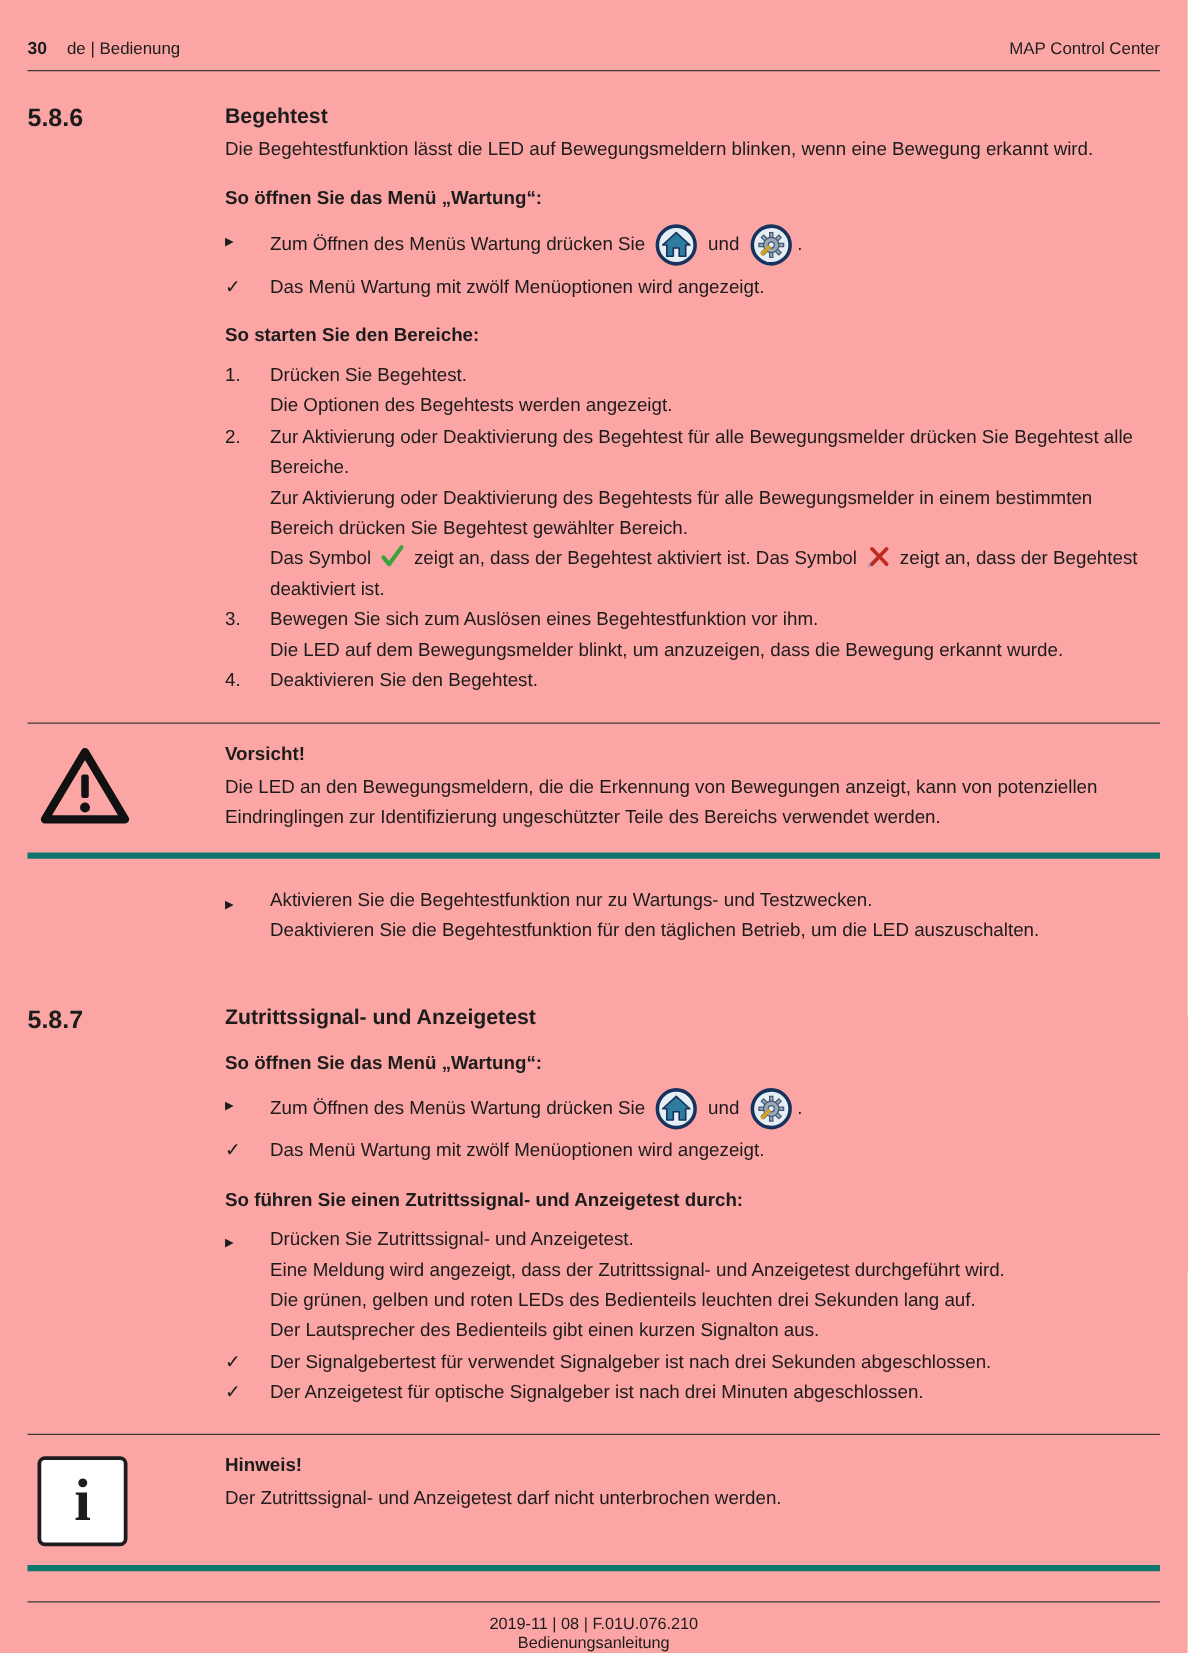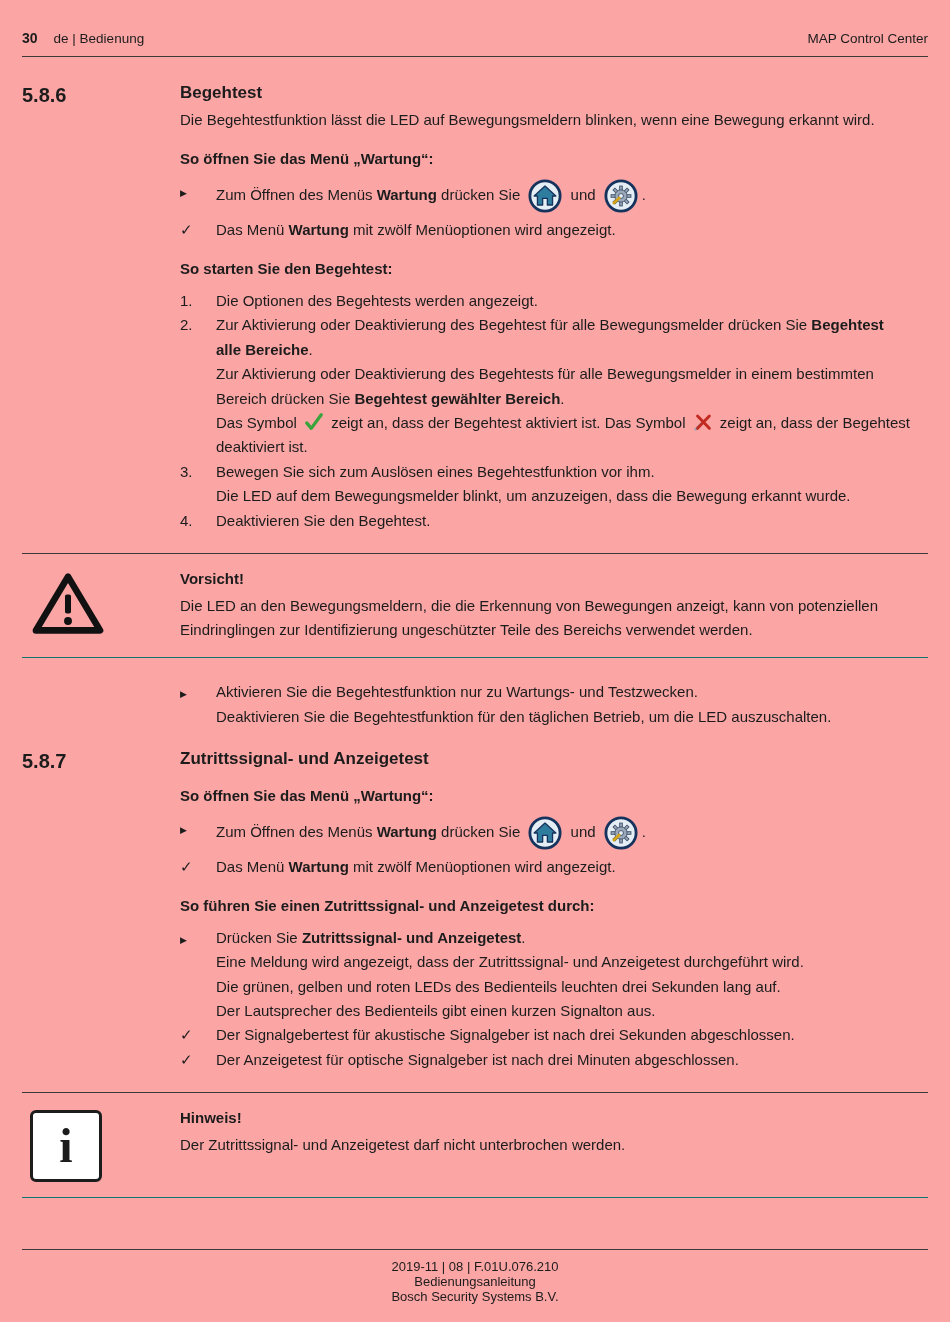--- a/index.html
+++ b/index.html
@@ -35,47 +35,47 @@
   }
   
   main { flex: 1 1 auto; padding-top: 26px; }
   .row { display: flex; }
   .lcol { flex: 0 0 158px; width: 158px; }
   .ccol { flex: 1 1 auto; padding-right: 18px; min-width: 0; }
   .secnum { font-size: 20px; font-weight: bold; padding-top: 1px; }
   .sec-title { font-size: 17px; font-weight: bold; margin-bottom: 5px; }
   p, .li, .subhead { font-size: 15px; line-height: 1.63; }
   .subhead { font-weight: bold; margin-top: 15px; margin-bottom: 7px; }
-  b { font-weight: bold; }
+  b { font-weight: normal; }
   
   .li { display: flex; }
   .li .mk { flex: 0 0 36px; }
   .mk-tri { font-size: 9px; padding-top: 7px; color: #1c1c1c; }
   .mk-num, .mk-chk { font-size: 15px; }
   .li-body { flex: 1 1 auto; min-width: 0; }
   .icon-line { margin: 3px 0 5px 0; }
   .icon-line .big-icon svg { vertical-align: middle; margin: 0 4px; }
   .small-icon svg { vertical-align: -4px; margin: 0 3px; }
   
   .admon {
     display: flex;
     border-top: 1px solid #3a3a3a;
-    border-bottom: 1px solid #0f766e;
+    border-bottom: 5px solid #0f766e;
     padding: 13px 0 15px 0;
     margin-top: 20px;
   }
   .admon .icol {
     flex: 0 0 158px;
     padding-left: 8px;
     padding-top: 4px;
   }
   .admon .abody { flex: 1 1 auto; padding-right: 18px; }
   .admon-title { font-weight: bold; margin-bottom: 2px; }
   .after-admon { margin-top: 22px; }
-  .sec-gap { margin-top: 20px; }
+  .sec-gap { margin-top: 46px; }
   .info-box-icon {
     width: 72px;
     height: 72px;
     border: 3px solid #1c1c1c;
     border-radius: 6px;
     background: #fff;
     display: flex;
     align-items: center;
     justify-content: center;
   }
@@ -141,25 +141,26 @@
           </div>
         </div>
 
         <div class="li">
           <span class="mk mk-chk">✓</span>
           <div class="li-body">
             <span>Das Menü </span><b>Wartung</b><span> mit zwölf Menüoptionen wird angezeigt.</span>
           </div>
         </div>
 
-        <div class="subhead">So starten Sie den Begehtest:</div>
+        <div class="subhead">So starten Sie den Bereiche:</div>
 
         <div class="li">
           <span class="mk mk-num">1.</span>
           <div class="li-body">
+            <p><span>Drücken Sie </span><b>Begehtest</b><span>.</span></p>
             <p>Die Optionen des Begehtests werden angezeigt.</p>
           </div>
         </div>
 
         <div class="li">
           <span class="mk mk-num">2.</span>
           <div class="li-body">
             <p><span>Zur Aktivierung oder Deaktivierung des Begehtest für alle Bewegungsmelder drücken Sie </span><b>Begehtest alle Bereiche</b><span>.</span></p>
             <p><span>Zur Aktivierung oder Deaktivierung des Begehtests für alle Bewegungsmelder in einem bestimmten Bereich drücken Sie </span><b>Begehtest gewählter Bereich</b><span>.</span></p>
             <p><span>Das Symbol </span><span class="small-icon"><svg viewBox="0 0 22 22" width="20" height="20" aria-hidden="true">
@@ -258,21 +259,21 @@
             <p><span>Drücken Sie </span><b>Zutrittssignal- und Anzeigetest</b><span>.</span></p>
             <p>Eine Meldung wird angezeigt, dass der Zutrittssignal- und Anzeigetest durchgeführt wird.</p>
             <p>Die grünen, gelben und roten LEDs des Bedienteils leuchten drei Sekunden lang auf.</p>
             <p>Der Lautsprecher des Bedienteils gibt einen kurzen Signalton aus.</p>
           </div>
         </div>
 
         <div class="li">
           <span class="mk mk-chk">✓</span>
           <div class="li-body">
-            <p>Der Signalgebertest für akustische Signalgeber ist nach drei Sekunden abgeschlossen.</p>
+            <p>Der Signalgebertest für verwendet Signalgeber ist nach drei Sekunden abgeschlossen.</p>
           </div>
         </div>
 
         <div class="li">
           <span class="mk mk-chk">✓</span>
           <div class="li-body">
             <p>Der Anzeigetest für optische Signalgeber ist nach drei Minuten abgeschlossen.</p>
           </div>
         </div>
       </div>

